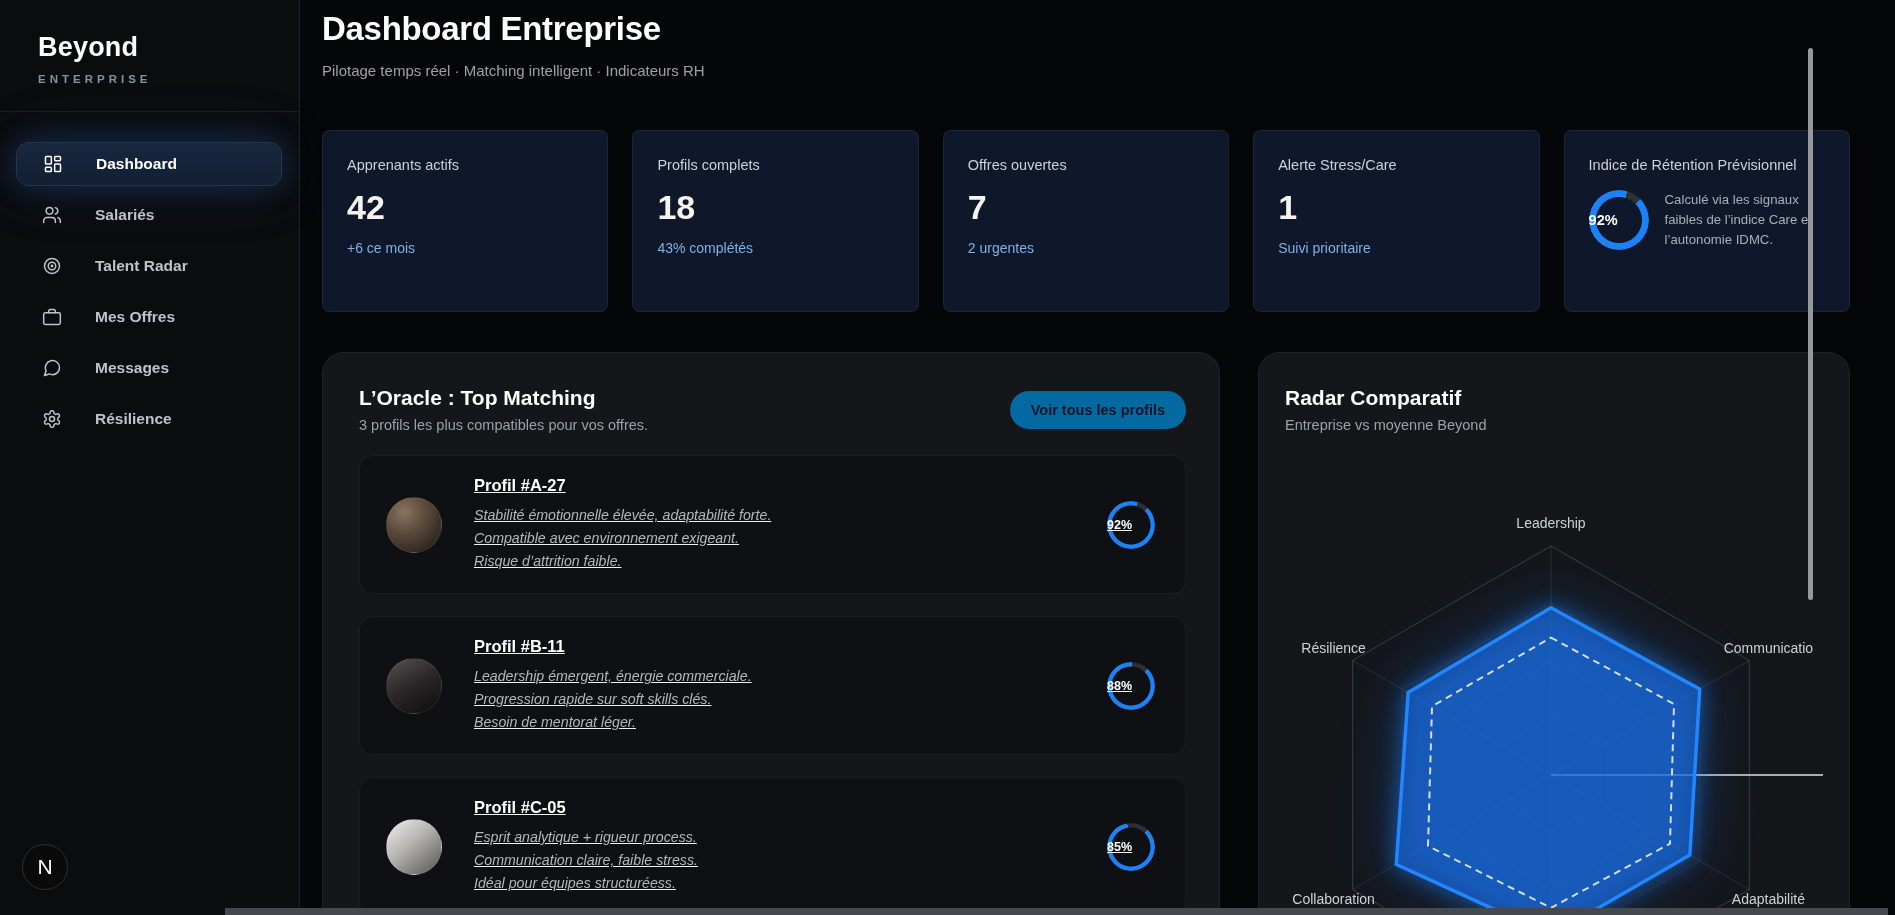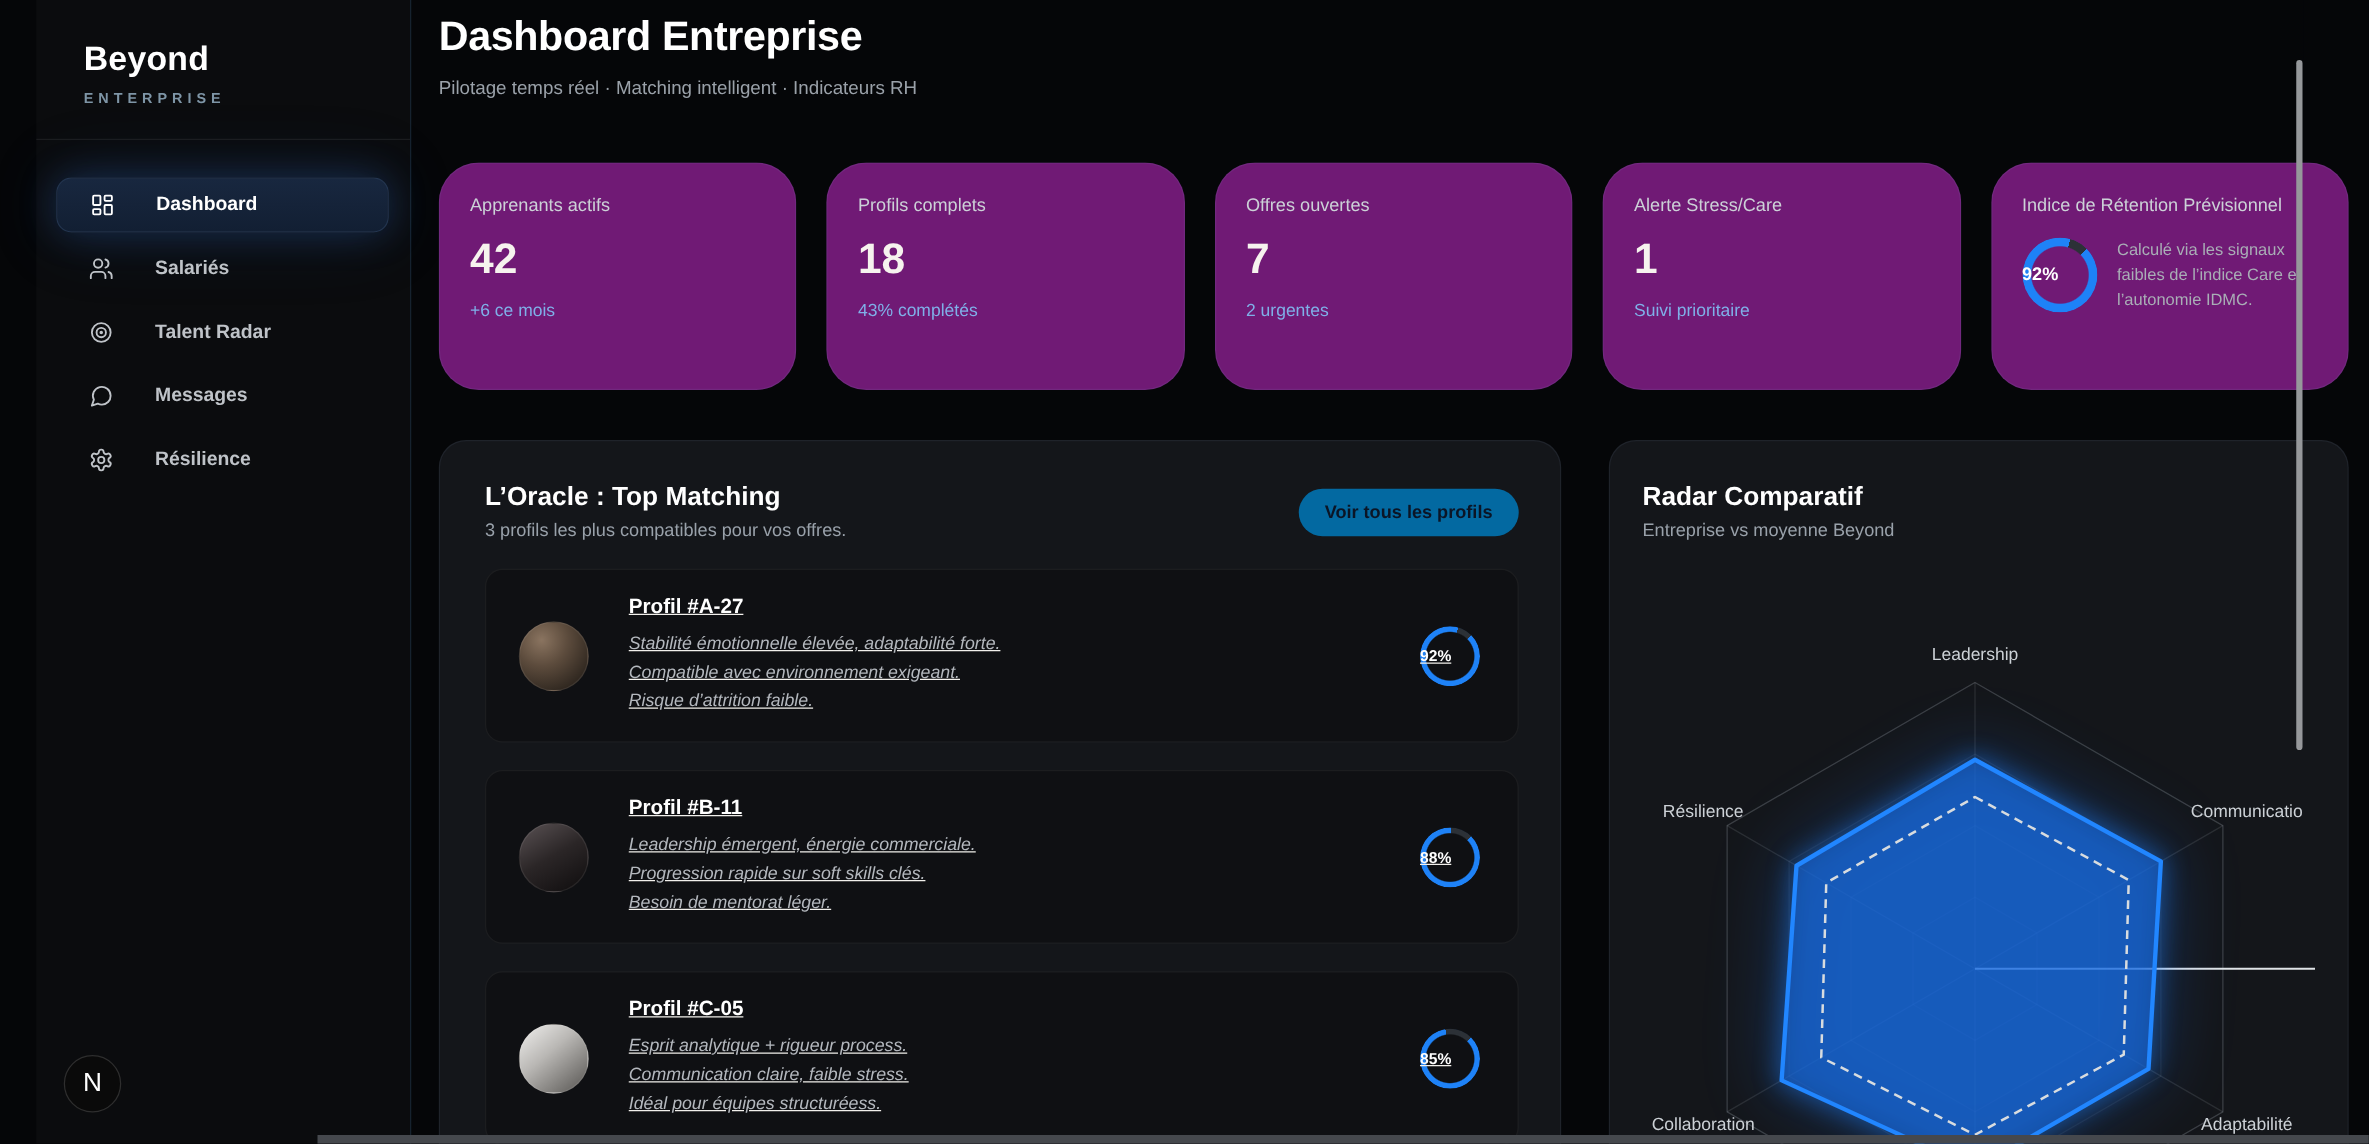--- a/index.html
+++ b/index.html
@@ -1,19 +1,19 @@
 <!DOCTYPE html>
 <html><head>
 <meta charset="utf-8">
 <title>Beyond Enterprise</title>
 <style>
   * { margin:0; padding:0; box-sizing:border-box; }
   html,body { width:1895px; height:915px; overflow:hidden; background:#050608;
     font-family:"Liberation Sans", sans-serif; color:#f2f0ec; }
-  .app { position:relative; width:1814px; height:915px; background:#050608;margin-left:29px; }
+  .app { position:relative; width:1814px; height:915px; background:#050608; }
 
   
   .sidebar { position:absolute; left:0; top:0; width:300px; height:915px;
     background:#0b0c0e; border-right:1px solid #16222e; }
   .brand { padding:32px 0 0 38px; }
   .brand-name { font-size:27px; font-weight:800; color:#ffffff; letter-spacing:.2px; }
   .brand-sub { margin-top:10px; font-size:11.5px; font-weight:700; letter-spacing:4px; color:#7e95a6; }
   .sb-divider { margin-top:26px; border-top:1px solid rgba(255,255,255,.07); }
   .nav { padding:30px 17px 0 16px; }
   .nav-item { display:flex; align-items:center; gap:33px; height:44px; padding:0 0 0 26px;
@@ -26,21 +26,21 @@
     color:#fff; font-size:21px; font-weight:400; cursor:pointer; }
 
   
   .main { position:absolute; left:300px; top:0; width:1595px; height:915px; }
   .page-title { position:absolute; left:22px; top:10px; font-size:33px; font-weight:800; color:#ffffff; letter-spacing:-.3px; }
   .page-subtitle { position:absolute; left:22px; top:62px; font-size:15px; color:#9aa1a9; }
 
   
   .cards { position:absolute; left:22px; top:130px; width:1528px; height:182px;
     display:grid; grid-template-columns:repeat(5,1fr); gap:24px; }
-  .card { background:#701a75; border:1px solid rgba(140,170,215,.10); border-radius:32px; padding:26px 24px; }
+  .card { background:#0f172a; border:1px solid rgba(140,170,215,.10); border-radius:8px; padding:26px 24px; }
   .card-label { font-size:14.5px; color:#ccd1d7; }
   .card-value { margin-top:15px; font-size:34px; font-weight:800; color:#f6f3ee; }
   .card-sub { margin-top:13px; font-size:14px; color:#7fb0e8; }
   .ret-row { display:flex; align-items:center; gap:16px; margin-top:17px; }
   .ret-desc { font-size:13.2px; line-height:1.5; color:#a9aeb6; width:152px; }
 
   
   .ring { position:relative; display:flex; align-items:center; flex:none; }
   .ring::before { content:""; position:absolute; inset:0; border-radius:50%;
     background:conic-gradient(from 45deg, #1e82f7 0 calc(var(--p)*1%), #2c3137 0 100%);
@@ -118,20 +118,29 @@
       </div>
       <div class="nav-item">
         <span class="nicon">
           <svg viewBox="0 0 24 24" width="20" height="20" fill="none" stroke="currentColor" stroke-width="1.8" stroke-linecap="round" stroke-linejoin="round">
               <circle cx="12" cy="12" r="9"></circle>
               <circle cx="12" cy="12" r="4.5"></circle>
               <circle cx="12" cy="12" r="0.8" fill="currentColor"></circle>
             </svg>
         </span>
         <span>Talent Radar</span>
+      </div>
+      <div class="nav-item">
+        <span class="nicon">
+          <svg viewBox="0 0 24 24" width="20" height="20" fill="none" stroke="currentColor" stroke-width="1.8" stroke-linecap="round" stroke-linejoin="round">
+              <rect x="2" y="7" width="20" height="14" rx="2"></rect>
+              <path d="M16 7V5a2 2 0 0 0-2-2h-4a2 2 0 0 0-2 2v2"></path>
+            </svg>
+        </span>
+        <span>Mes Offres</span>
       </div>
       <div class="nav-item">
         <span class="nicon">
           <svg viewBox="0 0 24 24" width="20" height="20" fill="none" stroke="currentColor" stroke-width="1.8" stroke-linecap="round" stroke-linejoin="round">
               <path d="M21 11.5a8.38 8.38 0 0 1-8.5 8.5 8.5 8.5 0 0 1-3.8-.9L3 21l1.9-5.7a8.5 8.5 0 1 1 16.1-3.8z"></path>
             </svg>
         </span>
         <span>Messages</span>
       </div>
       <div class="nav-item">

